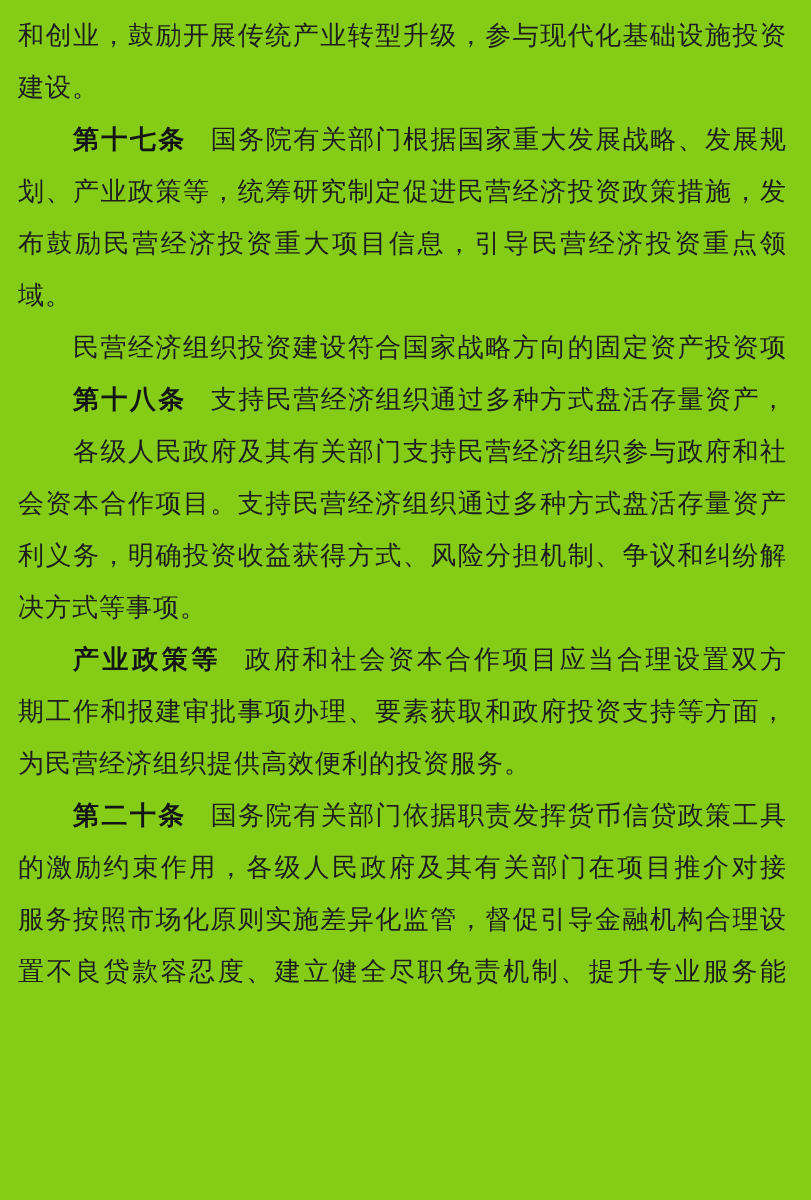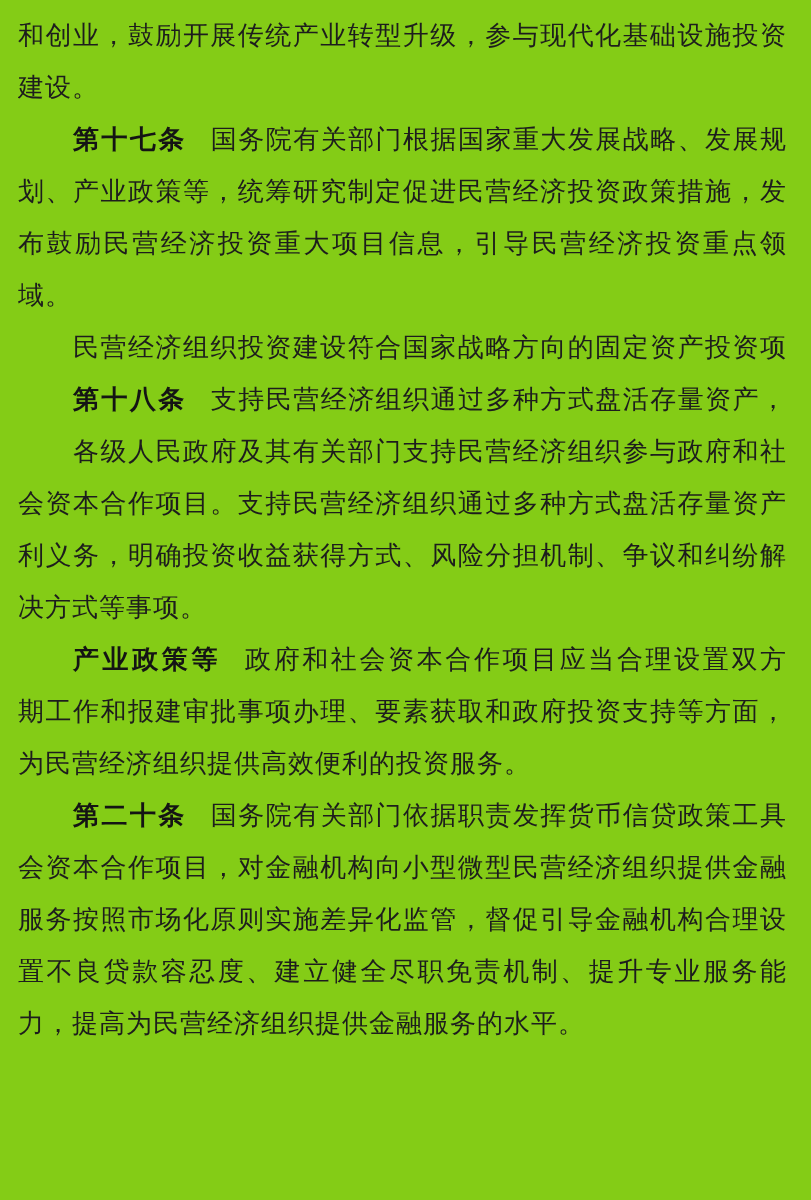--- a/index.html
+++ b/index.html
@@ -64,21 +64,20 @@
       <div class="line fill indent"><span>民营经济组织投资建设符合国家战略方向的固定资产投资项</span></div>
       <div class="line fill indent"><span class="art">第十八条</span><span>支持民营经济组织通过多种方式盘活存量资产，</span></div>
       <div class="line fill indent"><span>各级人民政府及其有关部门支持民营经济组织参与政府和社</span></div>
       <div class="line fill"><span>会资本合作项目。支持民营经济组织通过多种方式盘活存量资产</span></div>
       <div class="line fill"><span>利义务，明确投资收益获得方式、风险分担机制、争议和纠纷解</span></div>
       <div class="line"><span>决方式等事项。</span></div>
       <div class="line fill indent"><span class="art">产业政策等</span><span>政府和社会资本合作项目应当合理设置双方权、前</span></div>
       <div class="line fill"><span>期工作和报建审批事项办理、要素获取和政府投资支持等方面，</span></div>
       <div class="line"><span>为民营经济组织提供高效便利的投资服务。</span></div>
       <div class="line fill indent"><span class="art">第二十条</span><span>国务院有关部门依据职责发挥货币信贷政策工具</span></div>
-      <div class="line fill"><span>会资本合作项目，对金融机构向小型微型民营经济组织提供金融</span></div>
+      <div class="line fill"><span>的激励约束作用，各级人民政府及其有关部门在项目推介对接</span></div>
       <div class="line fill"><span>服务按照市场化原则实施差异化监管，督促引导金融机构合理设</span></div>
       <div class="line fill"><span>置不良贷款容忍度、建立健全尽职免责机制、提升专业服务能</span></div>
-      <div class="line"><span>力，提高为民营经济组织提供金融服务的水平。</span></div>
     </div>
   <div class="footer">
     <span class="dash">—</span><span class="num">12</span><span class="dash">—</span>
   </div>
 </div>
 
 </body></html>

